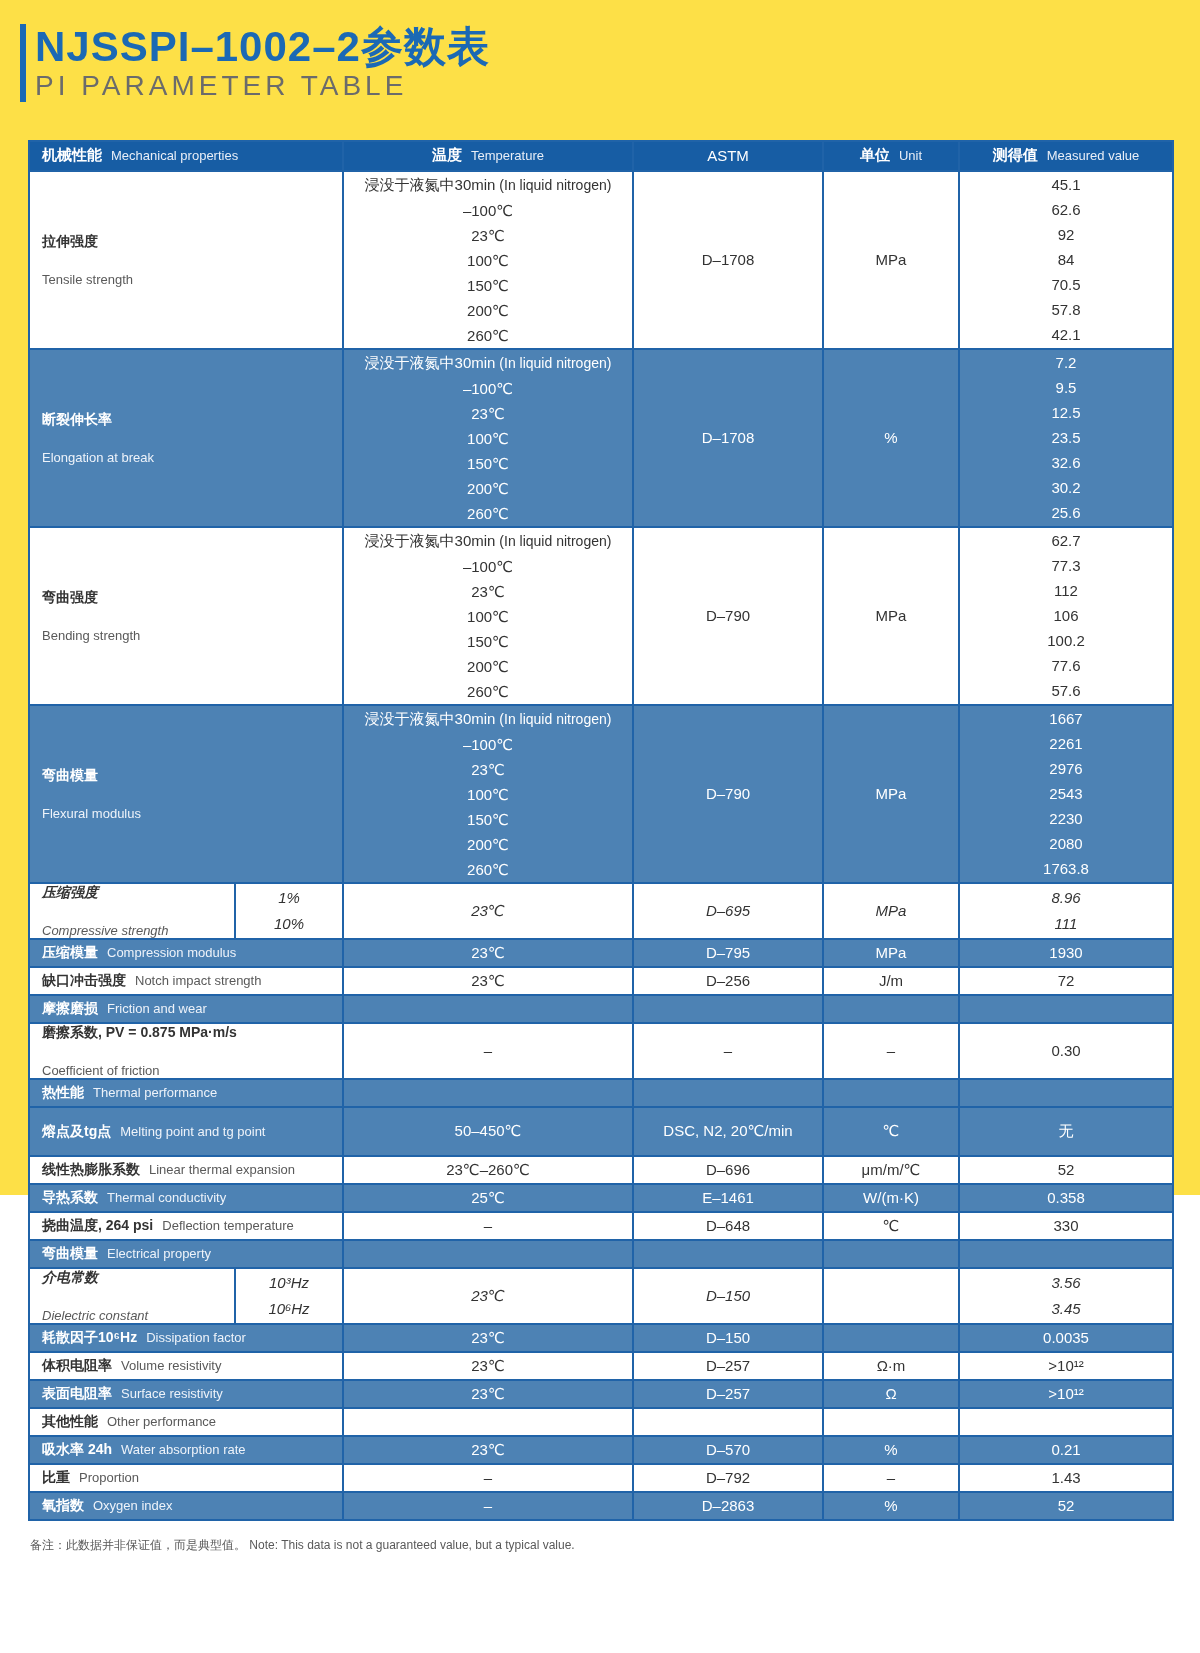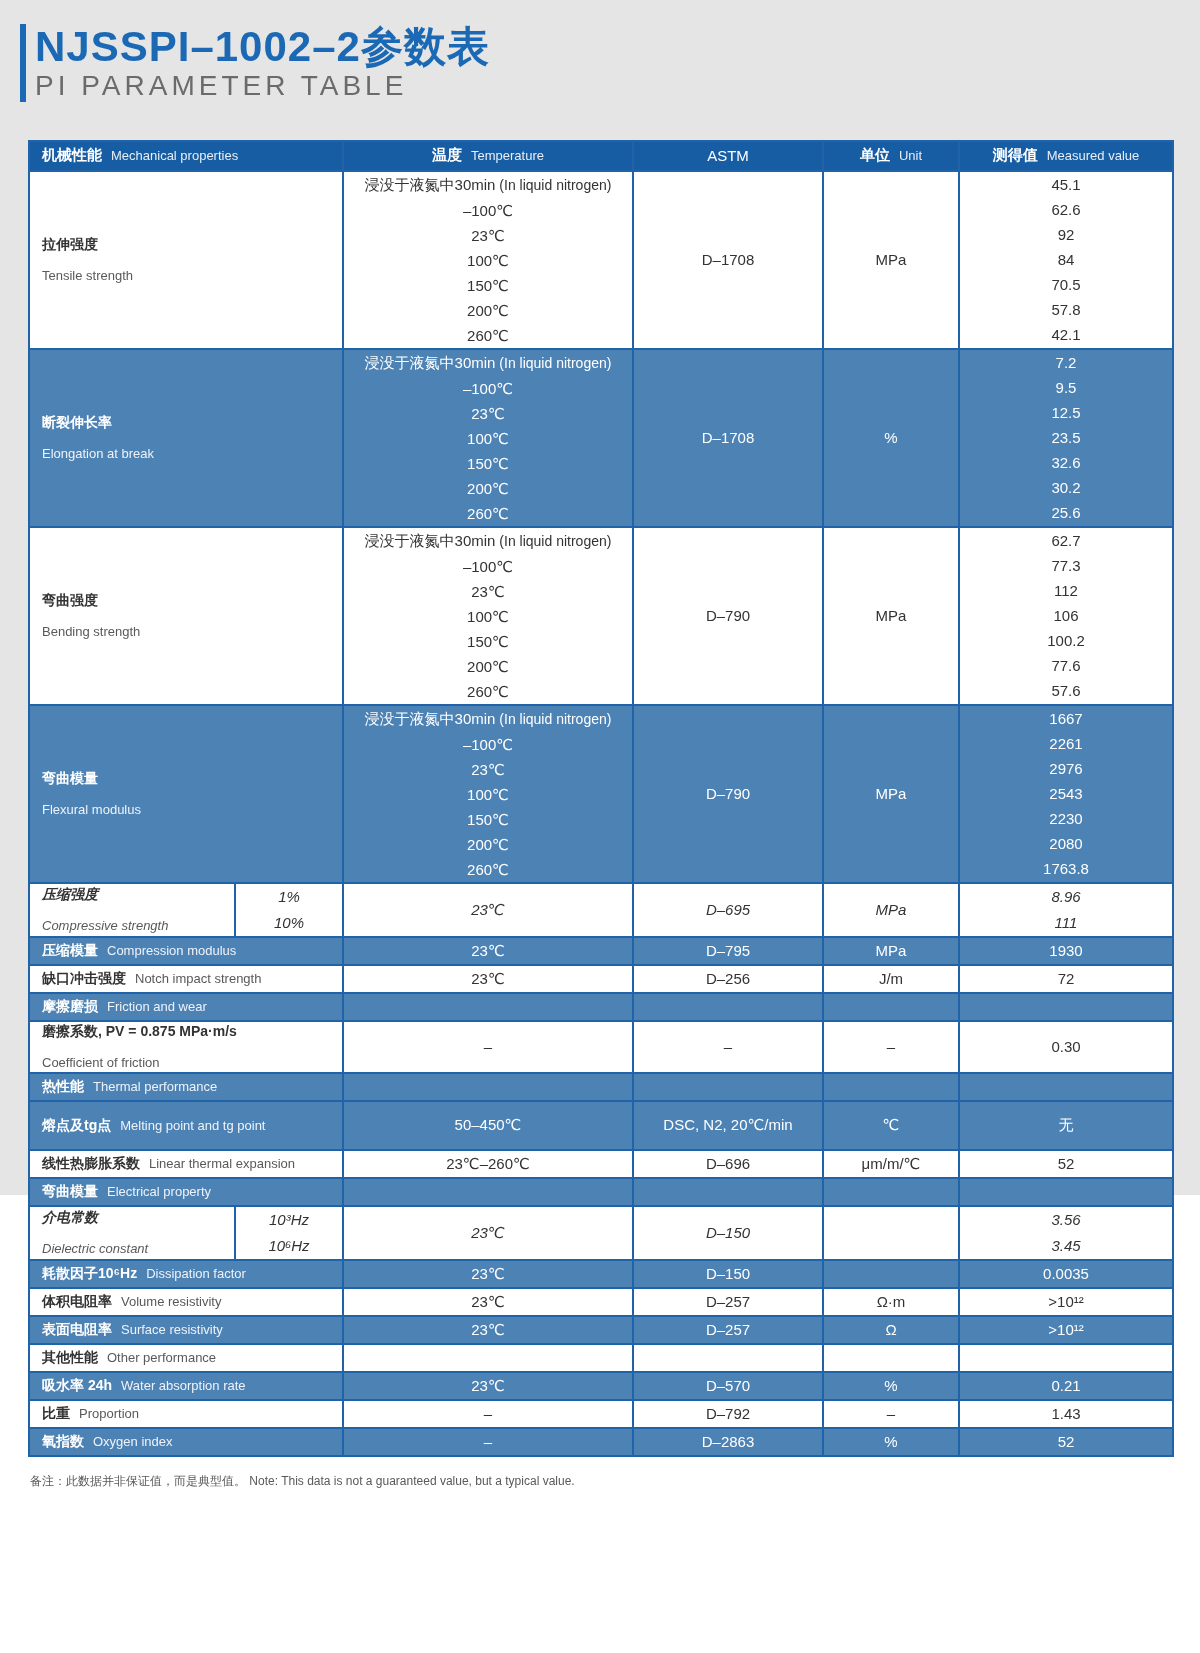--- a/index.html
+++ b/index.html
@@ -9,21 +9,21 @@
     --border:#2063a8;
     --text-dark:#333333;
   }
   *{box-sizing:border-box;}
   html,body{margin:0;padding:0;background:#ffffff;}
   body{
     width:1200px;height:1653px;
     font-family:"Liberation Sans","DejaVu Sans",sans-serif;
     color:var(--text-dark);
   }
-  .page{width:1200px;height:1195px;padding:24px 28px 4px 28px;background:#e5e5e5;}
+  .page{width:1200px;height:1195px;padding:24px 28px 4px 28px;background:#fde047;}
 
   
   .hdr{display:flex;align-items:stretch;margin-left:-8px;}
   .bar{width:6px;background:var(--title-blue);margin-right:9px;}
   .hdr h1{margin:0;font-size:42px;line-height:1.1;font-weight:bold;color:var(--title-blue);letter-spacing:1px;}
   .sub{font-size:28px;line-height:1.1;color:#6b6b6b;letter-spacing:4px;margin-top:1px;}
 
   
   table{border-collapse:collapse;table-layout:fixed;width:1144px;margin-top:38px;border-radius:31px;}
   col.c1{width:206px}col.c2{width:108px}col.c3{width:290px}
@@ -46,21 +46,21 @@
   td{vertical-align:middle;font-size:15px;}
   .tone-white td{background:#ffffff;color:var(--text-dark);}
   .tone-blue td{background:var(--row-blue);color:#ffffff;}
 
   td.c-prop{text-align:left;padding-left:12px;}
   td.c-prop .zh{font-weight:600;font-size:14px;}
   td.c-prop .en{font-size:13px;}
   .tone-white td .en{color:#595959;}
   .tone-blue td .en{color:#eef3fa;}
   td.c-prop span.en{margin-left:9px;}
-  td.c-prop div.en{margin-top:14px;font-weight:normal;}
+  td.c-prop div.en{margin-top:21px;font-weight:normal;}
 
   td.c-sub,td.c-temp,td.c-astm,td.c-unit,td.c-val{text-align:center;}
   .line{line-height:25px;}
   .line2{line-height:26px;}
   .small{font-size:14px;}
   td:empty{background-clip:padding-box;}
 
   
   .note{margin:16px 0 0 2px;font-size:12px;color:#595959;}
 </style>
@@ -272,20 +272,34 @@
           <td class="c-unit">℃</td>
           <td class="c-val">无</td>
         </tr>
         <tr class="r-single tone-white">
           <td class="c-prop" colspan="2"><span class="zh">线性热膨胀系数</span><span class="en">Linear thermal expansion</span></td>
           <td class="c-temp">23℃–260℃</td>
           <td class="c-astm">D–696</td>
           <td class="c-unit">μm/m/℃</td>
           <td class="c-val">52</td>
         </tr>
+        <tr class="r-single tone-blue">
+          <td class="c-prop" colspan="2"><span class="zh">导热系数</span><span class="en">Thermal conductivity</span></td>
+          <td class="c-temp">25℃</td>
+          <td class="c-astm">E–1461</td>
+          <td class="c-unit">W/(m·K)</td>
+          <td class="c-val">0.358</td>
+        </tr>
+        <tr class="r-single tone-white">
+          <td class="c-prop" colspan="2"><span class="zh">挠曲温度, 264 psi</span><span class="en">Deflection temperature</span></td>
+          <td class="c-temp">–</td>
+          <td class="c-astm">D–648</td>
+          <td class="c-unit">℃</td>
+          <td class="c-val">330</td>
+        </tr>
         <tr class="r-section tone-blue">
           <td class="c-prop" colspan="2"><span class="zh">弯曲模量</span><span class="en">Electrical property</span></td>
           <td class="c-temp"></td>
           <td class="c-astm"></td>
           <td class="c-unit"></td>
           <td class="c-val"></td>
         </tr>
         <tr class="r-split tone-white">
           <td class="c-prop">
             <div class="zh">介电常数</div>

